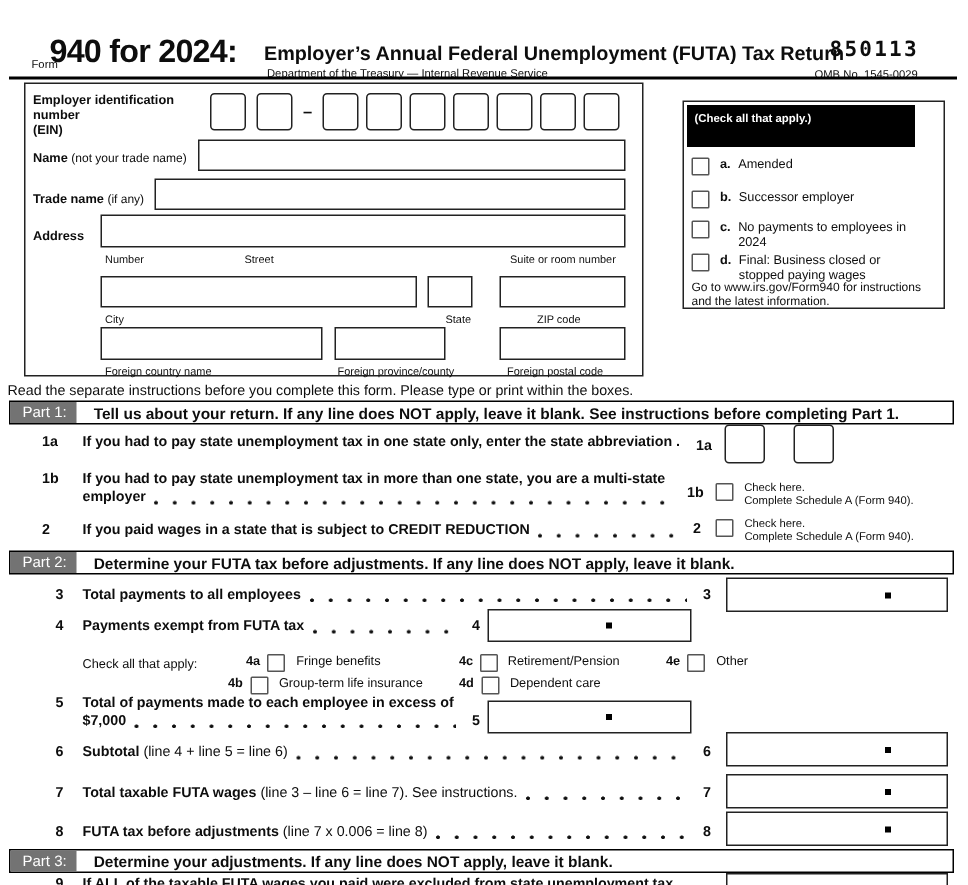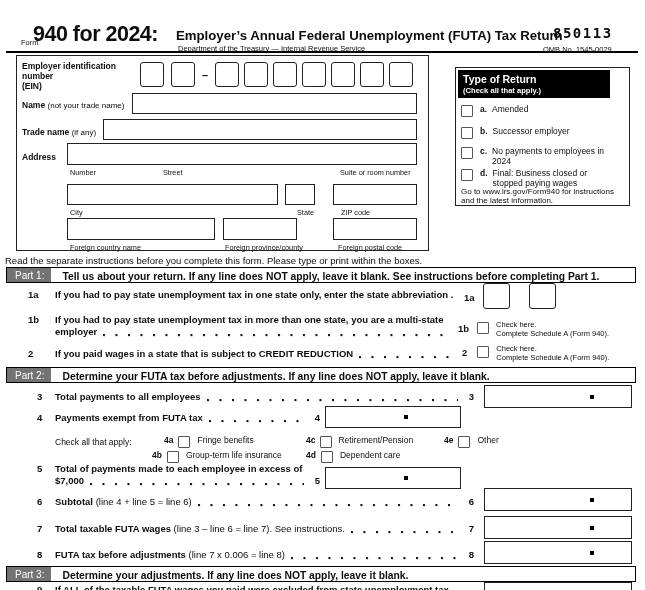--- a/index.html
+++ b/index.html
@@ -83,32 +83,31 @@
   <div class="inp" style="left:67px;top:143px;width:350px;height:22px"></div>
   <span class="sublab" style="left:70px;top:168px">Number</span>
   <span class="sublab" style="left:163px;top:168px">Street</span>
   <span class="sublab" style="left:340px;top:168px">Suite or room number</span>
 
   <div class="inp" style="left:67px;top:184px;width:211px;height:21px"></div>
   <div class="inp" style="left:285px;top:184px;width:30px;height:21px"></div>
   <div class="inp" style="left:333px;top:184px;width:84px;height:21px"></div>
   <span class="sublab" style="left:70px;top:208px">City</span>
   <span class="sublab" style="left:297px;top:208px">State</span>
-  <span class="sublab" style="left:341px;top:208px">ZIP code</span>
+  <span class="sublab" style="left:358px;top:208px">ZIP code</span>
 
   <div class="inp" style="left:67px;top:218px;width:148px;height:22px"></div>
   <div class="inp" style="left:223px;top:218px;width:74px;height:22px"></div>
   <div class="inp" style="left:333px;top:218px;width:84px;height:22px"></div>
   <span class="sublab" style="left:70px;top:243px">Foreign country name</span>
   <span class="sublab" style="left:225px;top:243px">Foreign province/county</span>
   <span class="sublab" style="left:338px;top:243px">Foreign postal code</span>
 
   <div class="abs" style="left:455px;top:67px;width:175px;height:139px;border:1.8px solid #222;background:#fff"></div>
   <div class="abs" style="left:458px;top:70px;width:152px;height:28px;background:#000;color:#fff;padding:3px 0 0 5px">
-    <div class="b" style="font-size:10.5px">Type of Return</div>
     <div class="b" style="font-size:7.6px;margin-top:1px">(Check all that apply.)</div>
   </div>
 
   <div class="optrow" style="left:461px;top:105px">
     <span class="cb"></span>
     <span class="key">a.</span>
     <span style="width:120px">Amended</span>
   </div>
   <div class="optrow" style="left:461px;top:127px">
     <span class="cb"></span>

